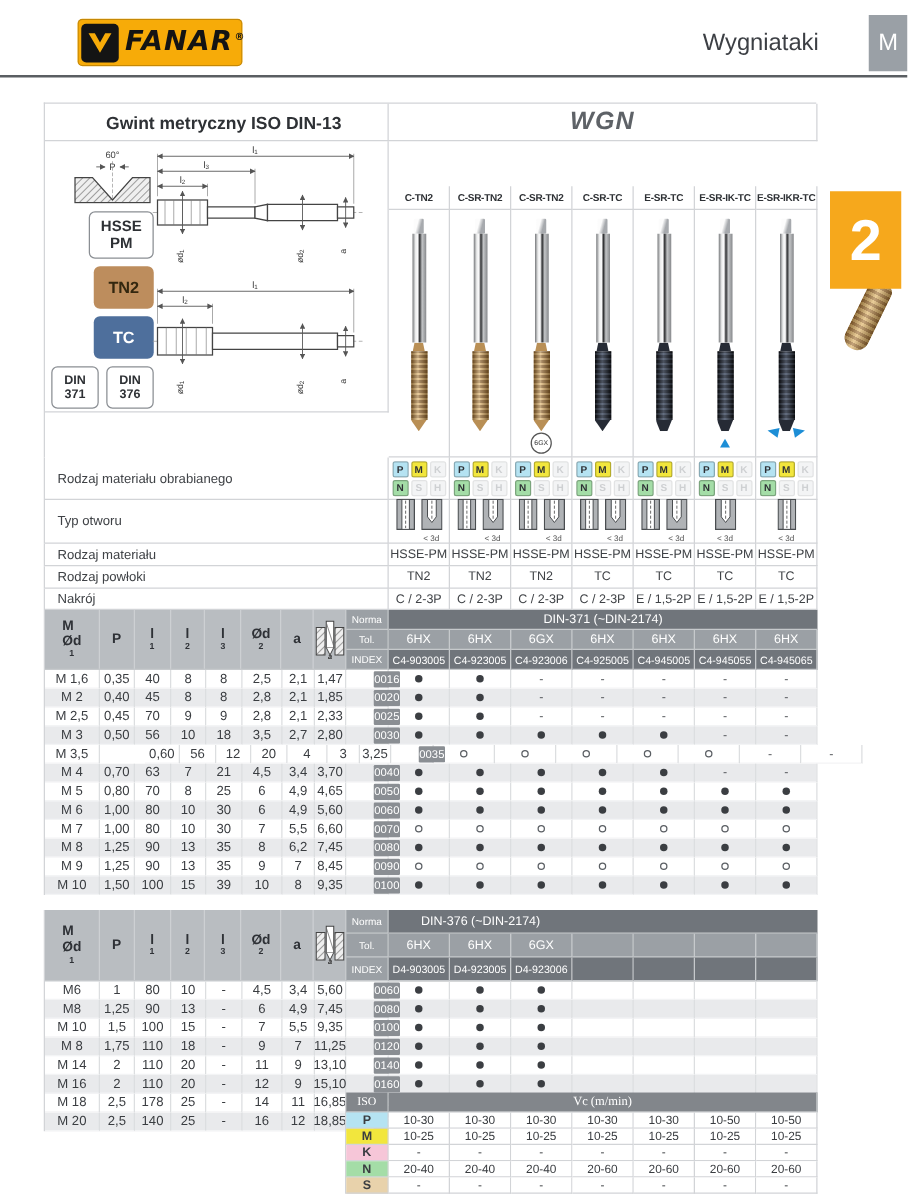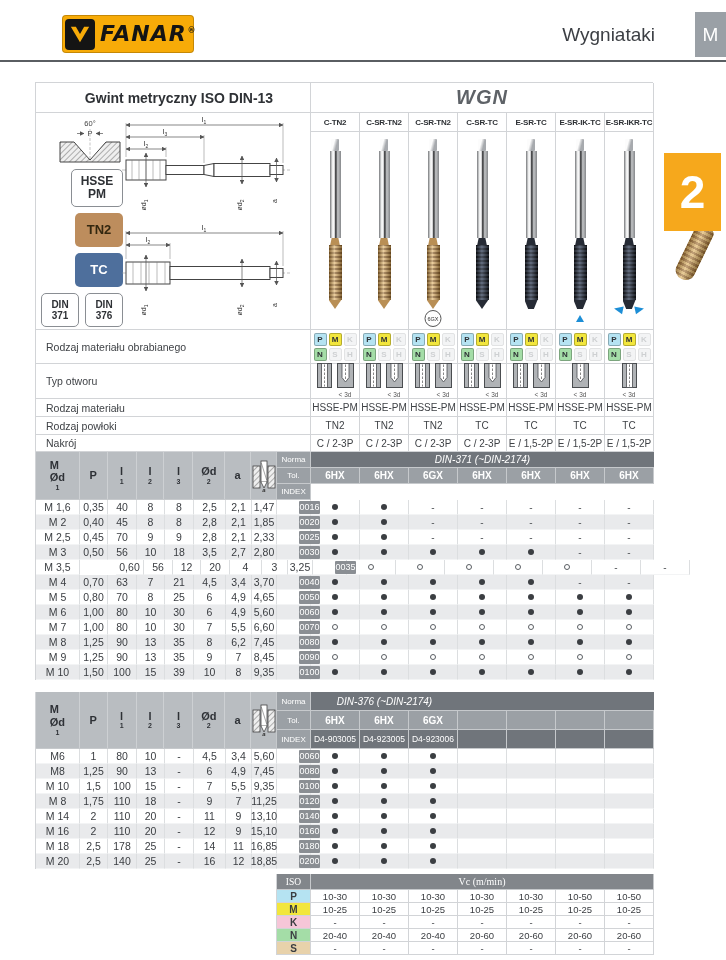--- a/index.html
+++ b/index.html
@@ -26,21 +26,21 @@
 
   
   .catalog{position:absolute;left:35px;top:82px;width:618px;font-size:10.5px;}
   .cell{border-right:1px solid var(--bd);border-bottom:1px solid var(--bd);display:flex;align-items:center;justify-content:center;}
   .card-top{display:flex;border-top:1px solid var(--bd);border-left:1px solid var(--bd);}
   .left-col{width:275px;flex:none;display:flex;flex-direction:column;}
   .right-col{width:343px;flex:none;display:flex;flex-direction:column;}
   .title-cell{height:30px;justify-content:center;padding-left:12px;font-size:14px;font-weight:bold;color:#2e3135;}
   .wgn-cell{height:30px;font-size:20px;font-weight:bold;font-style:italic;color:#5e6267;letter-spacing:1px;}
   .drawing-cell{height:217px;position:relative;align-items:flex-start;justify-content:flex-start;}
-  .vrow-variants{display:flex;height:19px;}
+  .vrow-variants{display:flex;height:19px;margin-top:36px;}
   .vcell{width:49px;flex:none;border-right:1px solid var(--bd);border-bottom:1px solid var(--bd);
          display:flex;align-items:center;justify-content:center;font-size:8px;font-weight:bold;color:#2e3135;letter-spacing:-0.2px;}
   .images-row{display:flex;height:198px;}
   .tap-col{position:relative;width:49px;flex:none;display:flex;justify-content:center;border-right:1px solid var(--bd);border-bottom:1px solid var(--bd);}
   .tap{display:flex;flex-direction:column;align-items:center;margin-top:7px;}
   .tap-sq{width:8px;height:12px;background:linear-gradient(105deg,#fcfcfc 35%,#a7aaae 65%);border-radius:1px;}
   .tap-shank{width:11px;height:87px;background:linear-gradient(90deg,#75777a,#eceded 22%,#fcfcfd 38%,#2e2f31 52%,#c3c5c7 70%,#86888b);}
   .tap-cone{width:12px;height:7px;clip-path:polygon(10% 100%,90% 100%,78% 0,22% 0);}
   .tap-thread{width:13px;height:55px;}
   .thr-tn2{background-image:linear-gradient(90deg,rgba(70,45,12,.55),rgba(255,240,210,.5) 42%,rgba(255,255,255,.25) 50%,rgba(60,38,8,.55)),repeating-linear-gradient(0deg,#d4ab6b 0 2px,#8a6230 2px 4px);}
@@ -85,24 +85,24 @@
   .thead{display:flex;}
   .spec-hdr{width:241px;flex:none;display:flex;background:var(--hdrgray);border-right:1px solid #c6c9cc;border-bottom:1px solid #c6c9cc;}
   .sh-cell{display:flex;flex-direction:column;align-items:center;justify-content:center;font-weight:bold;font-size:11px;color:#2e3136;
            border-right:1px solid #cdd0d3;line-height:1.15;}
   .sh-cell:last-child{border-right:none;}
   .sh-cell sub{font-size:7px;}
   .hlabels{width:34px;flex:none;display:flex;flex-direction:column;}
   .hlabel{background:var(--bandmid);color:#fff;font-size:8px;display:flex;align-items:center;justify-content:center;
           border-right:1px solid #c6c9cc;border-bottom:1px solid #c6c9cc;}
   .hright{width:343px;flex:none;display:flex;flex-direction:column;}
-  .norma-band{background:var(--banddark);color:#fff;font-size:10px;display:flex;border-bottom:1px solid #c6c9cc;font-style:italic;}
+  .norma-band{background:var(--banddark);color:#fff;font-size:10px;display:flex;border-bottom:1px solid #c6c9cc;}
   .norma-text{display:flex;align-items:center;justify-content:center;height:100%;}
   .tol-row,.index-row{display:flex;}
-  .tol-cell{background:var(--bandmid);color:#fff;font-size:10px;font-weight:bold;}
+  .tol-cell{background:var(--bandmid);color:#fff;font-size:10px;font-weight:normal;}
   .index-cell{background:var(--banddark);color:#fff;font-size:8.5px;}
   .tol-cell,.index-cell{width:49px;flex:none;display:flex;align-items:center;justify-content:center;
           border-right:1px solid #c6c9cc;border-bottom:1px solid #c6c9cc;}
   .tbody .trow{display:flex;height:15px;background:#fff;}
   .tbody .trow:nth-child(even){background:var(--stripe);}
   .td{flex:none;display:flex;align-items:center;justify-content:center;font-size:10.5px;color:#3a3d41;
       border-right:1px solid var(--bd2);border-bottom:1px solid #f3f4f5;}
   .td-index{width:34px;}
   .idx-badge{background:var(--badge);color:#fff;font-size:9px;width:32px;height:13px;display:flex;align-items:center;justify-content:center;border-radius:1px;margin-left:32px;}
   .td-dot{width:49px;}
@@ -604,20 +604,29 @@
               <div class="norma-text" style="width: 343px;">DIN-371 (~DIN-2174)</div>
             </div>
             <div class="tol-row">
               <div class="tol-cell" style="height: 16px;">6HX</div>
               <div class="tol-cell" style="height: 16px;">6HX</div>
               <div class="tol-cell" style="height: 16px;">6GX</div>
               <div class="tol-cell" style="height: 16px;">6HX</div>
               <div class="tol-cell" style="height: 16px;">6HX</div>
               <div class="tol-cell" style="height: 16px;">6HX</div>
               <div class="tol-cell" style="height: 16px;">6HX</div>
+            </div>
+            <div class="index-row">
+              <div class="index-cell" style="height: 16px;">C4-903005</div>
+              <div class="index-cell" style="height: 16px;">C4-923005</div>
+              <div class="index-cell" style="height: 16px;">C4-923006</div>
+              <div class="index-cell" style="height: 16px;">C4-925005</div>
+              <div class="index-cell" style="height: 16px;">C4-945005</div>
+              <div class="index-cell" style="height: 16px;">C4-945055</div>
+              <div class="index-cell" style="height: 16px;">C4-945065</div>
             </div>
           </div>
         </div>
         <div class="tbody">
           <div class="trow">
             <div class="td" style="width: 44px;">M 1,6</div>
             <div class="td" style="width: 28px;">0,35</div>
             <div class="td" style="width: 29px;">40</div>
             <div class="td" style="width: 28px;">8</div>
             <div class="td" style="width: 29px;">8</div>

